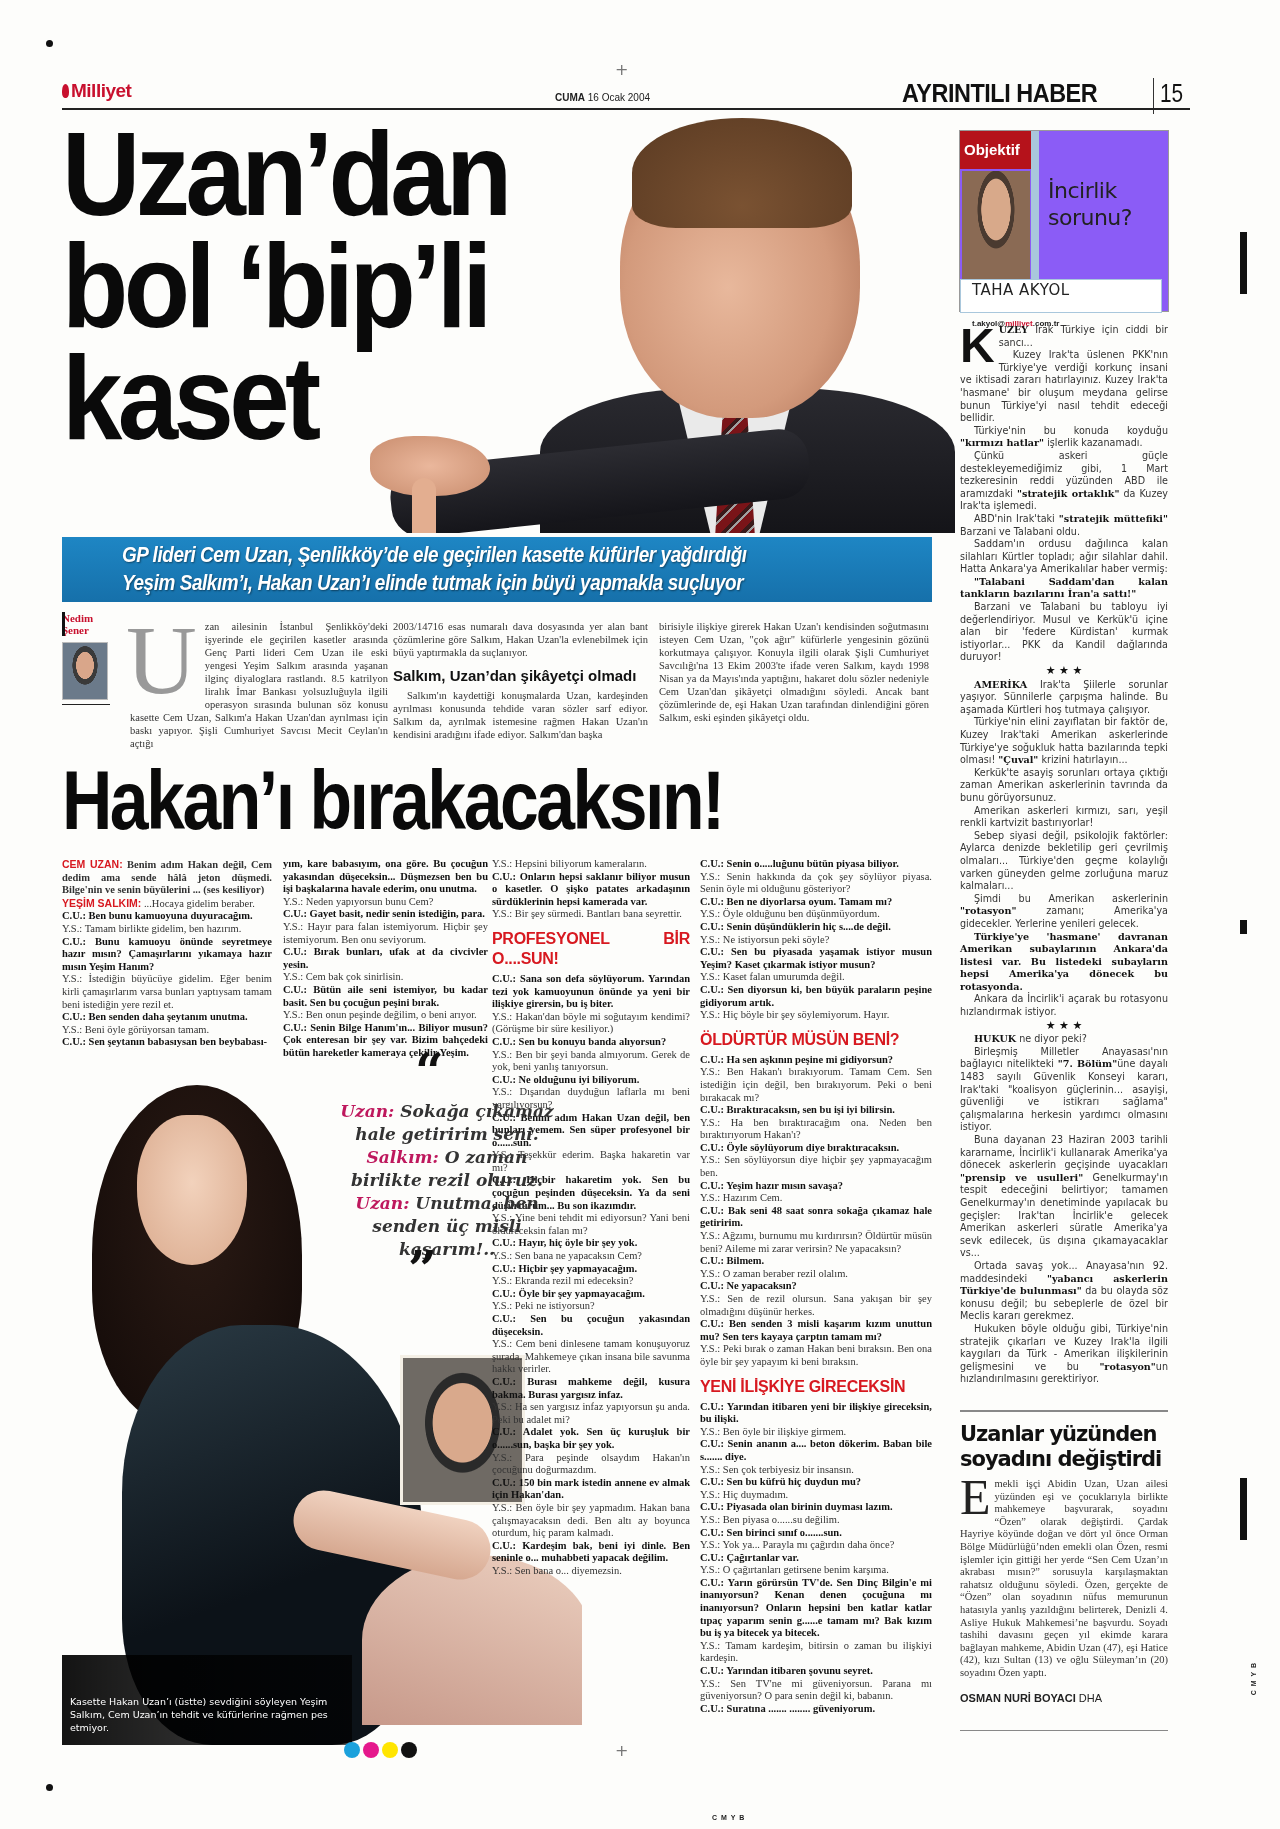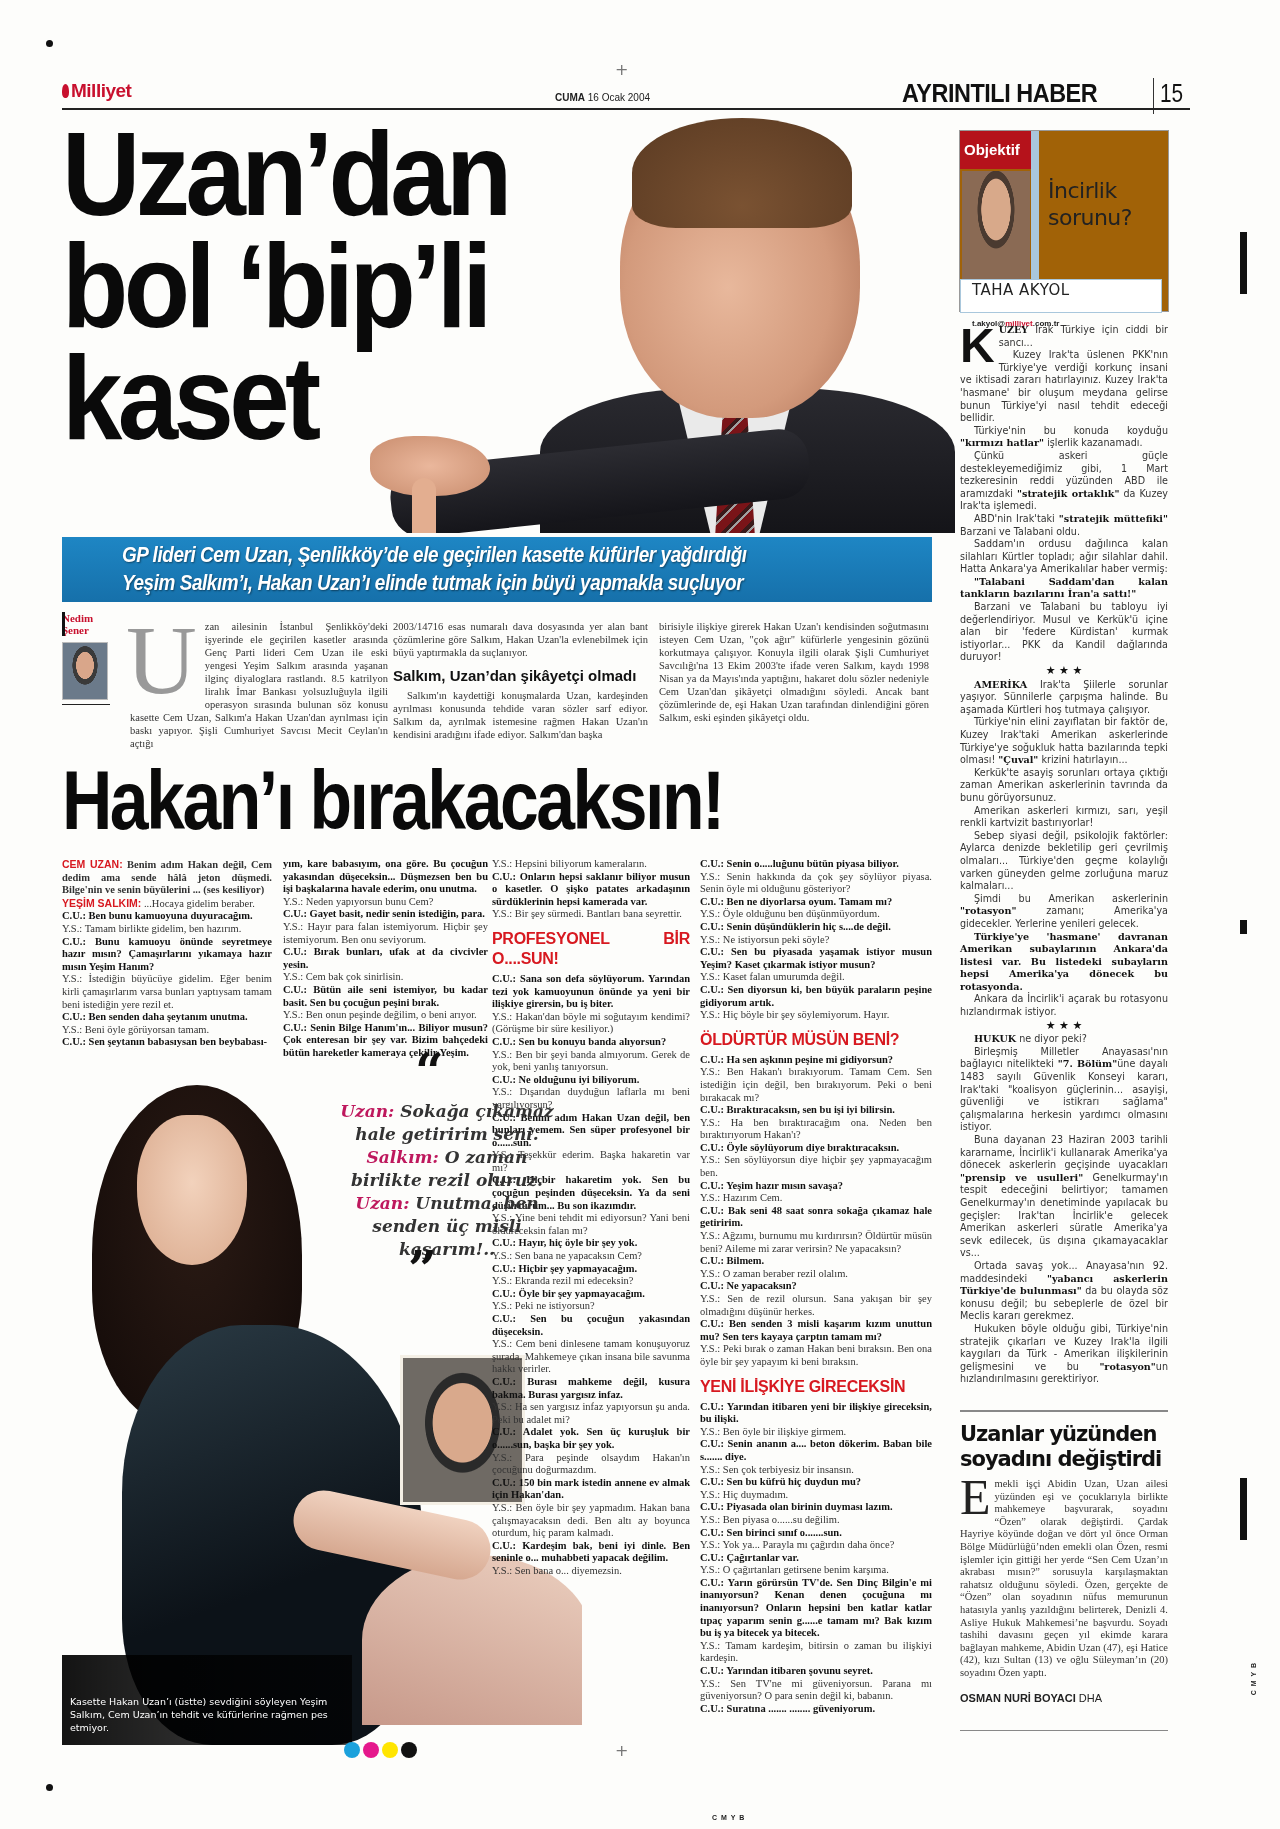--- a/index.html
+++ b/index.html
@@ -81,21 +81,21 @@
   .photo2 .leg { position: absolute; left: 300px; top: 480px; width: 230px; height: 170px; border-radius: 50% 50% 0 0; background: linear-gradient(200deg,#ecd0c0,#c7998a); }
   .photo2 .caption { position: absolute; left: 0; top: 580px; width: 290px; height: 90px; background: linear-gradient(90deg,rgba(0,0,0,0.92),rgba(0,0,0,0.7)); padding: 40px 8px 4px 8px; color: #fff; font-family: "DejaVu Sans", sans-serif; font-size: 9.5px; line-height: 13px; }
   .inset { position: absolute; left: 400px; top: 1355px; width: 125px; height: 150px; border: 3px solid #f4efe5; background: radial-gradient(ellipse at 50% 45%, #d9a98c 0 35%, #2a2a2a 36% 44%, #6f6a64 45% 100%); }
 
   .cmyk-row { position: absolute; left: 344px; top: 1742px; }
   .cmyk-row i { display: inline-block; width: 16px; height: 16px; border-radius: 50%; margin-right: 3px; }
   .cmyk-bottom { position: absolute; left: 712px; top: 1814px; font-family: "Liberation Sans", sans-serif; font-size: 7px; font-weight: bold; letter-spacing: 1px; }
   .cmyk-side { position: absolute; left: 1250px; top: 1662px; writing-mode: vertical-rl; transform: rotate(180deg); font-family: "Liberation Sans", sans-serif; font-size: 7px; font-weight: bold; letter-spacing: 1px; }
 
   
-  .col-box { position: absolute; left: 959px; top: 130px; width: 210px; height: 182px; border: 1px solid #999; background: #a16207; }
+  .col-box { position: absolute; left: 959px; top: 130px; width: 210px; height: 182px; border: 1px solid #999; background: #8b5cf6; }
   .col-box .badge { position: absolute; left: 0; top: 0; width: 71px; height: 38px; background: #b5121b; color: #fff; font-family: "Liberation Sans", sans-serif; font-weight: bold; font-size: 15px; padding: 10px 2px 0 4px; }
   .col-box .stripe { position: absolute; left: 71px; top: 0; width: 8px; height: 155px; background: #a9c7dc; }
   .col-box .face { position: absolute; left: 2px; top: 40px; width: 68px; height: 110px; background: radial-gradient(ellipse at 50% 35%, #d8a98a 0 30%, #4a3a30 31% 38%, #8a6a54 39% 100%); }
   .col-box .title { position: absolute; left: 88px; top: 46px; font-family: "DejaVu Sans", sans-serif; font-size: 22px; line-height: 27px; color: #222; letter-spacing: -0.5px; }
   .col-box .name-box { position: absolute; left: 0; top: 148px; width: 202px; height: 34px; border: 1px solid #a9c7dc; background: #fff; padding: 2px 11px; }
   .col-box .name { font-family: "DejaVu Sans", sans-serif; font-size: 15px; line-height: 17px; color: #222; letter-spacing: 0.5px; }
   .col-box .email { font-family: "Liberation Sans", sans-serif; font-size: 8px; font-weight: bold; color: #222; margin-top: 20px; }
   .col-box .email em { font-style: normal; color: #c8102e; }
 
   .r-col { position: absolute; left: 960px; top: 324px; width: 208px; font-family: "DejaVu Sans", sans-serif; font-size: 9.6px; line-height: 12.6px; color: #333; text-align: justify; }

